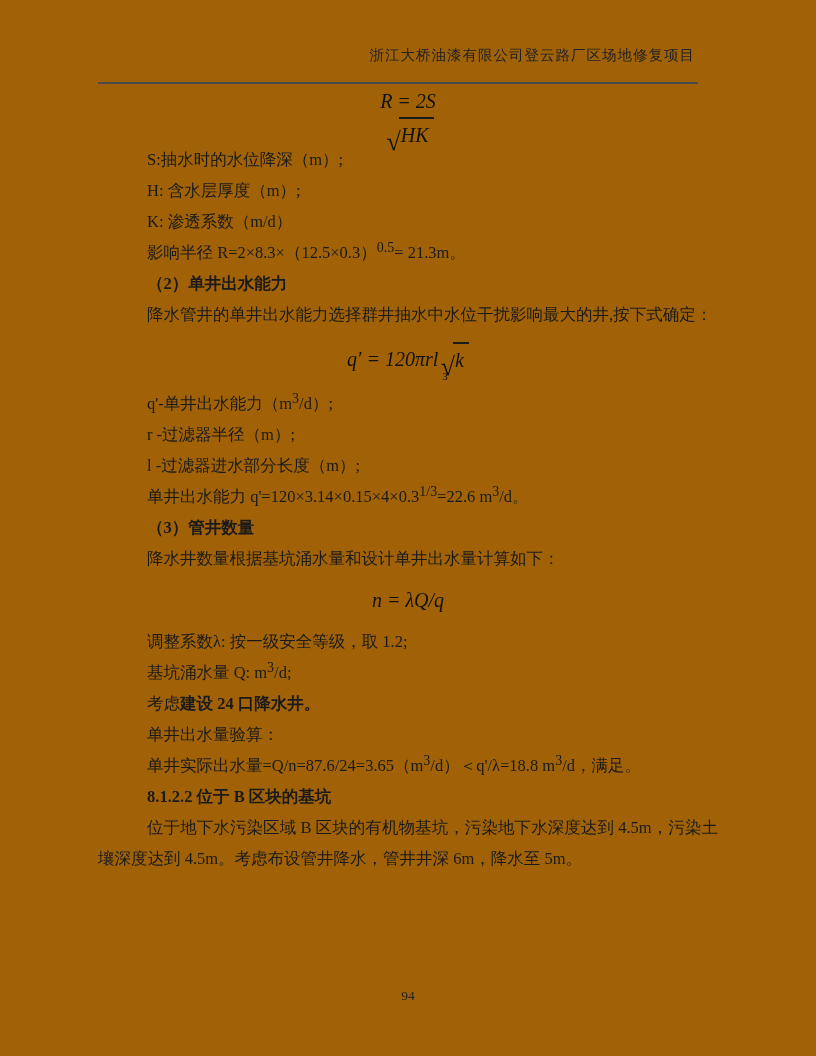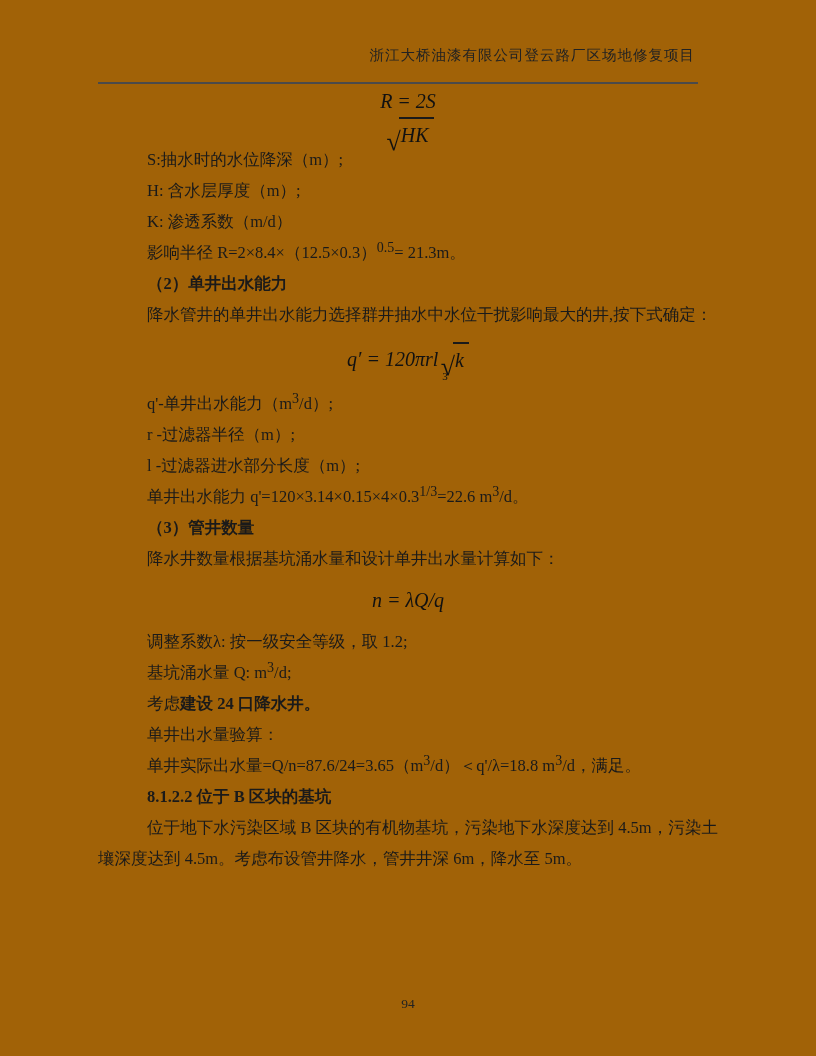--- a/index.html
+++ b/index.html
@@ -79,21 +79,20 @@
     position:relative;
     z-index:1;
   }
   .page-number{
     position:absolute;
     top:988px;left:0;
     width:100%;
     text-align:center;
     font-size:13.5px;
     color:#222;
-    margin-top:8px;
   }
 </style>
 </head>
 <body>
 
 <div class="page">
 
   <div class="doc-header">浙江大桥油漆有限公司登云路厂区场地修复项目</div>
   <div class="header-rule"></div>
 
@@ -103,21 +102,21 @@
       <span>R = 2S</span>
       <span class="sqrt">
           <span class="rad-sym">√</span>
           <span class="radicand">HK</span>
         </span>
     </div>
 
     <p class="noindent" style="text-indent:49px;">S:抽水时的水位降深（m）;</p>
     <p>H: 含水层厚度（m）;</p>
     <p>K: 渗透系数（m/d）</p>
-    <p><span>影响半径 R=2×8.4×（12.5×0.3）</span><sup>0.5</sup><span>= 21.3m。</span></p>
+    <p><span>影响半径 R=2×8.3×（12.5×0.3）</span><sup>0.5</sup><span>= 21.3m。</span></p>
 
     <p class="heading">（2）单井出水能力</p>
     <p>降水管井的单井出水能力选择群井抽水中水位干扰影响最大的井,按下式确定：</p>
 
     <div class="formula f2">
       <span>q′ = 120πrl</span>
       <span class="sqrt">
           <sup class="root-idx">3</sup>
           <span class="rad-sym">√</span>
           <span class="radicand">k</span>

